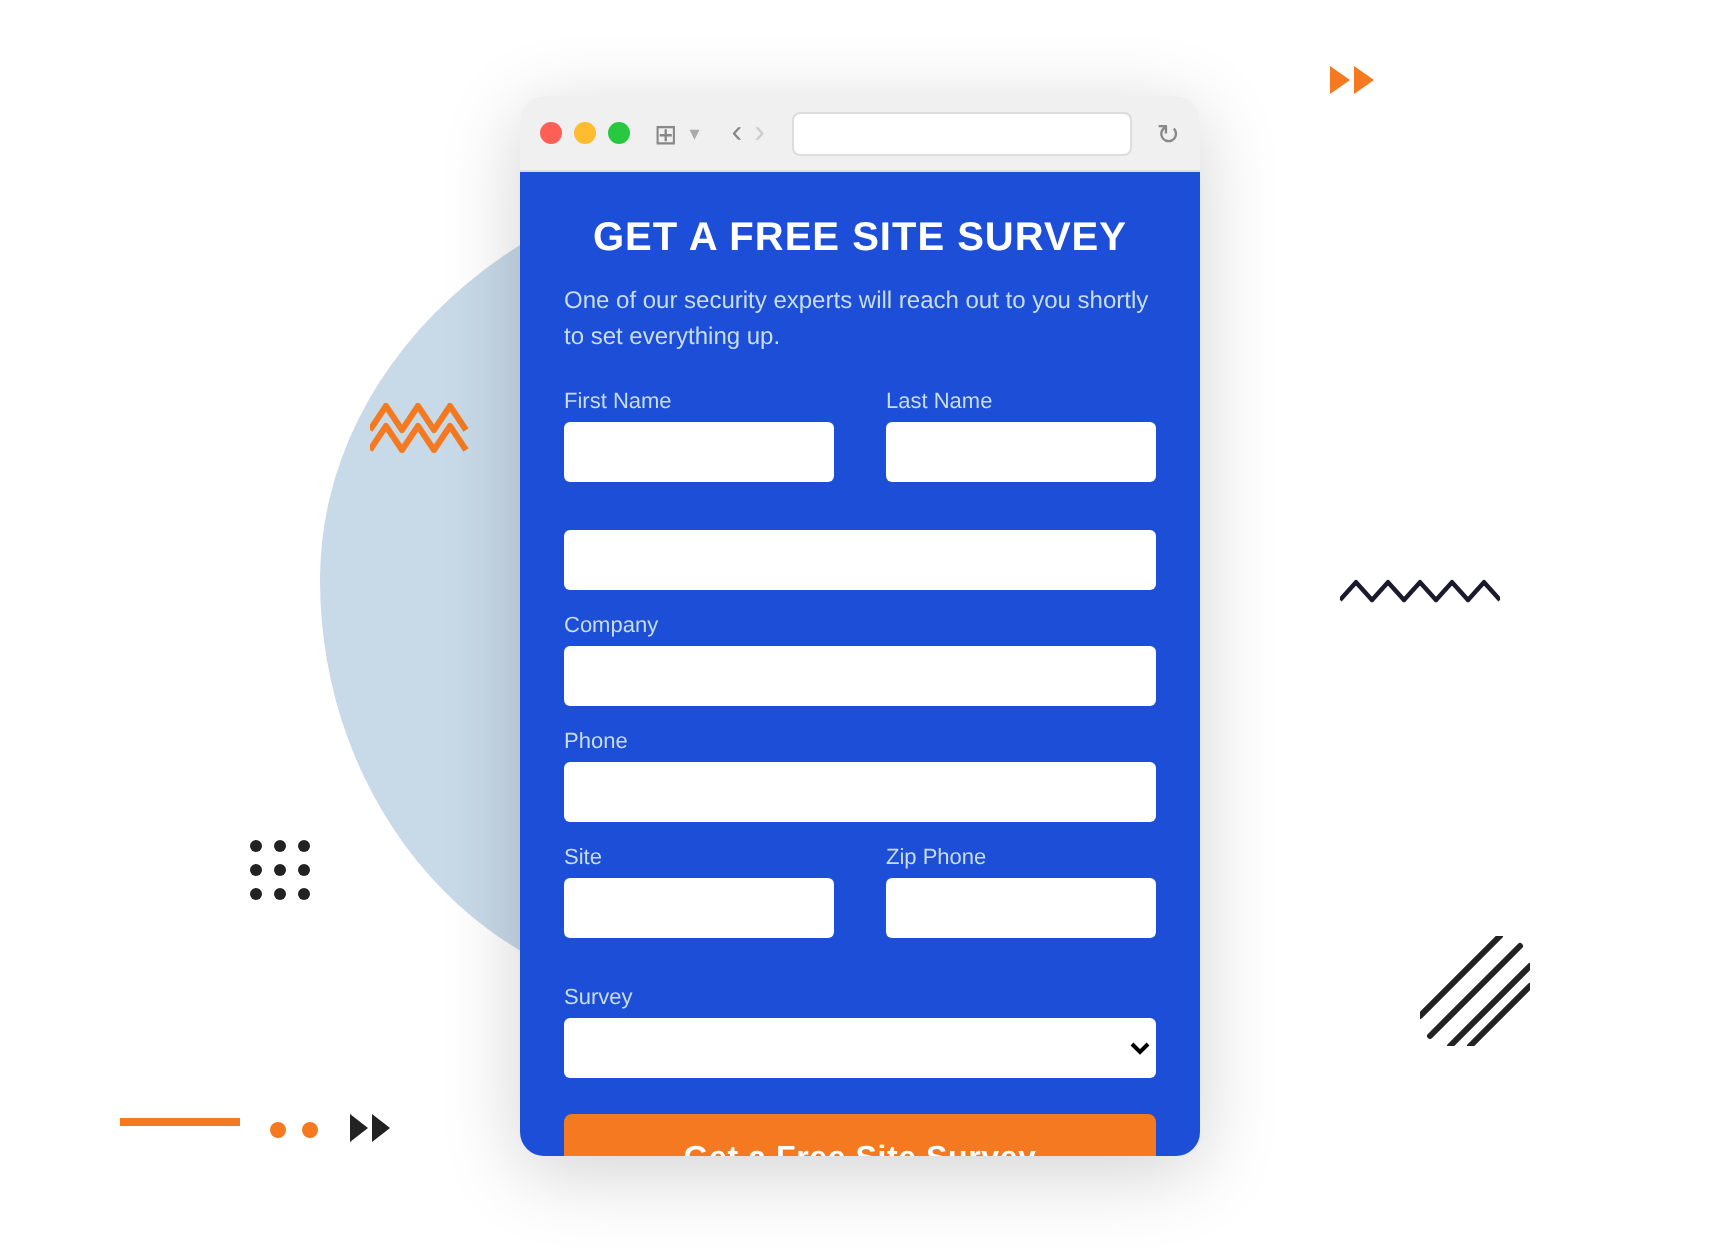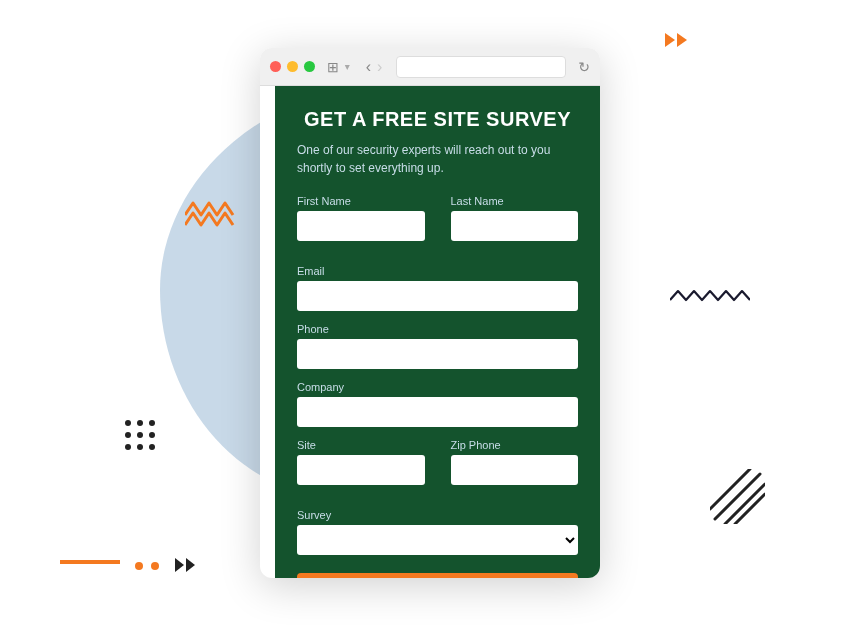--- a/index.html
+++ b/index.html
@@ -135,25 +135,24 @@
     }
 
     .browser-refresh {
       margin-left: 6px;
       color: #888;
       font-size: 14px;
     }
 
     
     .form-area {
-      background: #14532d;
+      background: #1d4ed8;
       padding: 22px 22px 18px 22px;
       height: calc(100% - 38px);
       overflow-y: auto;
-      margin-left: 15px;
     }
 
     .form-title {
       color: #fff;
       font-size: 20px;
       font-weight: 800;
       text-align: center;
       margin-bottom: 10px;
       letter-spacing: 0.5px;
     }
@@ -320,34 +319,33 @@
         <input class="form-input" type="text" style="">
       </div>
       <div class="form-group">
         <label class="form-label">Last Name</label>
         <input class="form-input" type="text" style="">
       </div>
     </div>
 
     
     <div class="form-group">
-      <label class="form-label">Email</label>
       <input class="form-input" type="email" style="">
+    </div>
+
+    
+    <div class="form-group">
+      <label class="form-label">Company</label>
+      <input class="form-input" type="text" style="">
     </div>
 
     
     <div class="form-group">
       <label class="form-label">Phone</label>
       <input class="form-input" type="tel" style="">
-    </div>
-
-    
-    <div class="form-group">
-      <label class="form-label">Company</label>
-      <input class="form-input" type="text" style="">
     </div>
 
     
     <div class="form-row">
       <div class="form-group">
         <label class="form-label">Site</label>
         <input class="form-input" type="text" style="">
       </div>
       <div class="form-group">
         <label class="form-label">Zip Phone</label>

